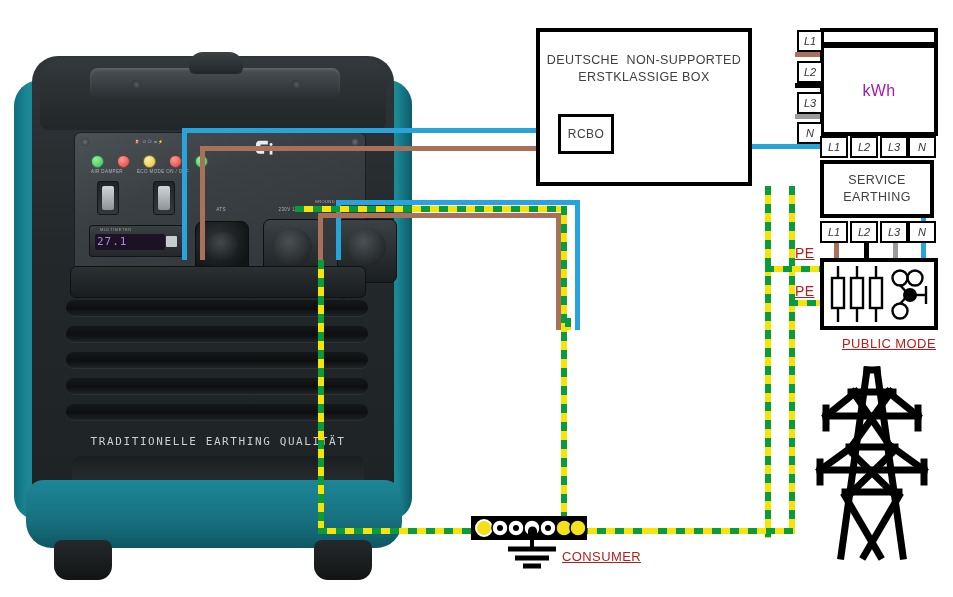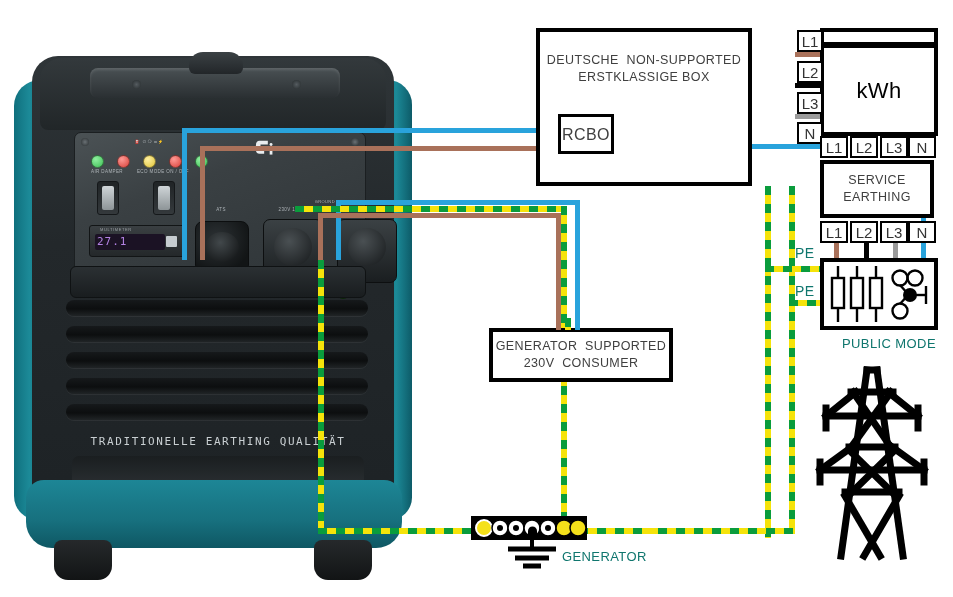--- a/index.html
+++ b/index.html
@@ -92,23 +92,23 @@
 
   
   .dbox{position:absolute;background:#fff;border:4px solid #000;box-sizing:border-box;
         display:flex;flex-direction:column;align-items:center;justify-content:center;
         color:#404040;text-align:center;}
   .dbox .ln{font-size:12.5px;letter-spacing:.4px;line-height:17px;white-space:pre;}
 
   
   .term{position:absolute;background:#fff;border:2.5px solid #000;box-sizing:border-box;
         display:flex;align-items:center;justify-content:center;
-        font-size:15px;color:#333;font-weight:normal;}
-
-  .lbl{position:absolute;color:#0f766e;font-size:13px;letter-spacing:.4px;}
+        font-size:11px;color:#333;font-weight:normal;font-style:italic;}
+
+  .lbl{position:absolute;color:#b91c1c;font-size:13px;letter-spacing:.4px;text-decoration:underline;}
 
   
   .w{position:absolute;}
   .blue{background:#29a3dc;}
   .brown{background:#a9715a;}
   .grey{background:#9a9a9a;}
   .black{background:#000;}
   .pe{background-image:repeating-linear-gradient(
         var(--dir,90deg),
         #0a9c3c 0px,#0a9c3c 9px,#f5e30a 9px,#f5e30a 18px);}
@@ -240,26 +240,26 @@
   <div class="w black" style="left:864px;top:243px;width:5px;height:18px;"></div>
   <div class="w grey" style="left:893px;top:243px;width:5px;height:18px;"></div>
   <div class="w blue" style="left:921px;top:160px;width:5px;height:101px;"></div>
 
   <div class="dbox" id="dist" style="left:536px;top:28px;width:216px;height:158px;justify-content:flex-start;padding-top:20px">
     <div class="ln">DEUTSCHE  NON-SUPPORTED</div>
     <div class="ln">ERSTKLASSIGE BOX</div>
   </div>
 
   <div class="dbox" style="left:558px;top:114px;width:56px;height:40px;border-width:3px;">
-    <div class="ln" style="font-size:16px">RCBO</div>
+    <div class="ln" style="font-size:12px">RCBO</div>
   </div>
 
   <div class="dbox" style="left:820px;top:28px;width:118px;height:18px;border-width:4px"></div>
   <div class="dbox" style="left:820px;top:44px;width:118px;height:92px;border-width:4px">
-    <div class="ln" style="font-size:22px;color:#000000">kWh</div>
+    <div class="ln" style="font-size:16px;color:#a21caf">kWh</div>
   </div>
 
   <div class="term" style="left:797px;top:30px;width:26px;height:22px;border-width:2.5px">L1</div>
   <div class="term" style="left:797px;top:61px;width:26px;height:22px;border-width:2.5px">L2</div>
   <div class="term" style="left:797px;top:92px;width:26px;height:22px;border-width:2.5px">L3</div>
   <div class="term" style="left:797px;top:122px;width:26px;height:22px;border-width:2.5px">N</div>
 
   <div class="term" style="left:820px;top:136px;width:28px;height:22px;border-width:2.5px">L1</div>
   <div class="term" style="left:850px;top:136px;width:28px;height:22px;border-width:2.5px">L2</div>
   <div class="term" style="left:880px;top:136px;width:28px;height:22px;border-width:2.5px">L3</div>
@@ -297,24 +297,20 @@
         <line x1="100" y1="22" x2="100" y2="40"></line>
       </g>
       <circle cx="84" cy="31" r="7" fill="#000"></circle>
     </svg>
   </div>
   <div class="lbl" style="left:842px;top:336px">PUBLIC MODE</div>
 
   <div class="lbl" style="left:795px;top:245px;font-size:14px">PE</div>
   <div class="lbl" style="left:795px;top:283px;font-size:14px">PE</div>
 
-  <div class="dbox" style="left:489px;top:328px;width:184px;height:54px">
-    <div class="ln">GENERATOR  SUPPORTED</div>
-    <div class="ln">230V  CONSUMER</div>
-  </div>
 
   <svg class="ov">
     <rect x="471" y="516" width="116" height="24" fill="#000"></rect>
     <g>
       <circle cx="484" cy="528" r="8" fill="#f4e11a" stroke="#fff" stroke-width="2"></circle>
       <circle cx="500" cy="528" r="8" fill="#fff" stroke="#000" stroke-width="1.5"></circle>
       <circle cx="500" cy="528" r="3" fill="#000"></circle>
       <circle cx="516" cy="528" r="8" fill="#fff" stroke="#000" stroke-width="1.5"></circle>
       <circle cx="516" cy="528" r="3" fill="#000"></circle>
       <circle cx="532" cy="528" r="8" fill="#fff" stroke="#000" stroke-width="1.5"></circle>
@@ -323,21 +319,21 @@
       <circle cx="548" cy="528" r="3" fill="#000"></circle>
       <circle cx="564" cy="528" r="8" fill="#f4e11a" stroke="#000" stroke-width="1.5"></circle>
       <circle cx="578" cy="528" r="8" fill="#f4e11a" stroke="#000" stroke-width="1.5"></circle>
     </g>
 
     <line x1="532" y1="536" x2="532" y2="549" stroke="#000" stroke-width="4"></line>
     <line x1="508" y1="549" x2="556" y2="549" stroke="#000" stroke-width="5"></line>
     <line x1="515" y1="558" x2="549" y2="558" stroke="#000" stroke-width="5"></line>
     <line x1="523" y1="566" x2="541" y2="566" stroke="#000" stroke-width="5"></line>
   </svg>
-  <div class="lbl" style="left:562px;top:549px">GENERATOR</div>
+  <div class="lbl" style="left:562px;top:549px">CONSUMER</div>
 
   <svg class="ov">
     <g stroke="#000" stroke-width="7" fill="none" stroke-linecap="square">
 
       <line x1="867" y1="370" x2="841" y2="556"></line>
       <line x1="877" y1="370" x2="903" y2="556"></line>
 
       <line x1="867" y1="370" x2="877" y2="370"></line>
 
       <line x1="826" y1="416" x2="918" y2="416"></line>

